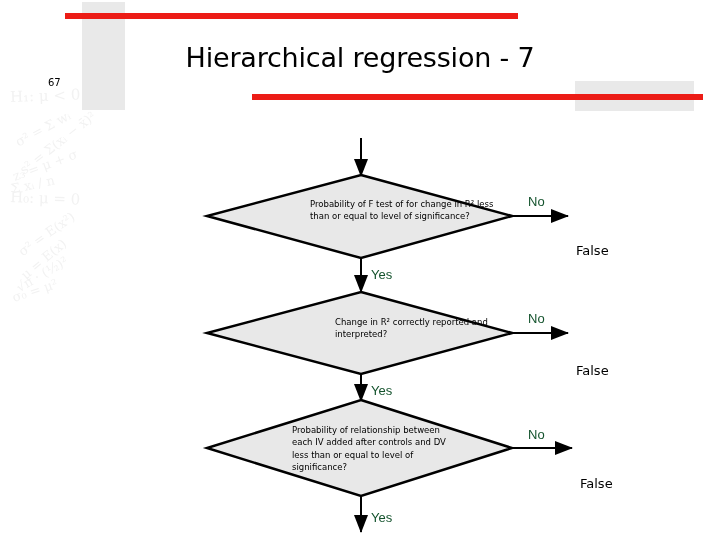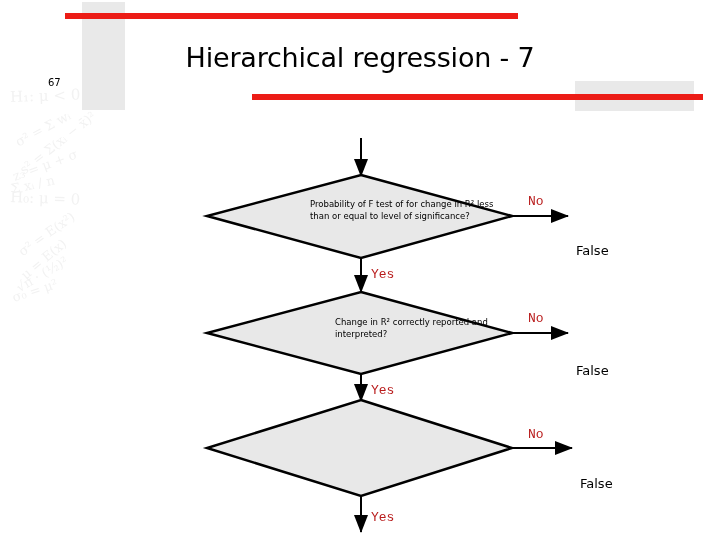--- a/index.html
+++ b/index.html
@@ -117,23 +117,23 @@
     position: absolute;
     font-family: "DejaVu Sans", sans-serif;
     font-size: 8.5px;
     color: #000000;
     line-height: 1.45;
     text-align: left;
     white-space: pre-line;
   }
   .edge-label {
     position: absolute;
-    font-family: Liberation Mono, monospace;
+    font-family: Liberation Sans, sans-serif;
     font-size: 13px;
-    color: #b91c1c;
+    color: #14532d;
   }
   .terminal-label {
     position: absolute;
     font-family: "DejaVu Sans", sans-serif;
     font-size: 13px;
     color: #000000;
     margin-top: 35px;
   }
 </style>
 </head>
@@ -188,20 +188,21 @@
 
     <line x1="512" y1="448" x2="572" y2="448" stroke="#000000" stroke-width="2" marker-end="url(#arrowhead)"></line>
 
     <line x1="361" y1="496" x2="361" y2="532" stroke="#000000" stroke-width="2" marker-end="url(#arrowhead)"></line>
   </svg>
 
   <div class="diamond-text" style="left:289px; top:198px; width:190px;margin-left:21px;">Probability of F test of for change in R² less than or equal to level of significance?</div>
 
   <div class="diamond-text" style="left:292px; top:316px; width:180px;margin-left:43px;">Change in R² correctly reported and interpreted?</div>
 
+  <div class="diamond-text" style="left:292px; top:424px; width:158px;">Probability of relationship between each IV added after controls and DV less than or equal to level of significance?</div>
 
   <div class="edge-label" style="left:528px; top:194px;">No</div>
   <div class="edge-label" style="left:528px; top:311px;">No</div>
   <div class="edge-label" style="left:528px; top:427px;">No</div>
 
   <div class="terminal-label" style="left:576px; top:208px;">False</div>
   <div class="terminal-label" style="left:576px; top:328px;">False</div>
   <div class="terminal-label" style="left:580px; top:441px;">False</div>
 
   <div class="edge-label" style="left:371px; top:267px;">Yes</div>

